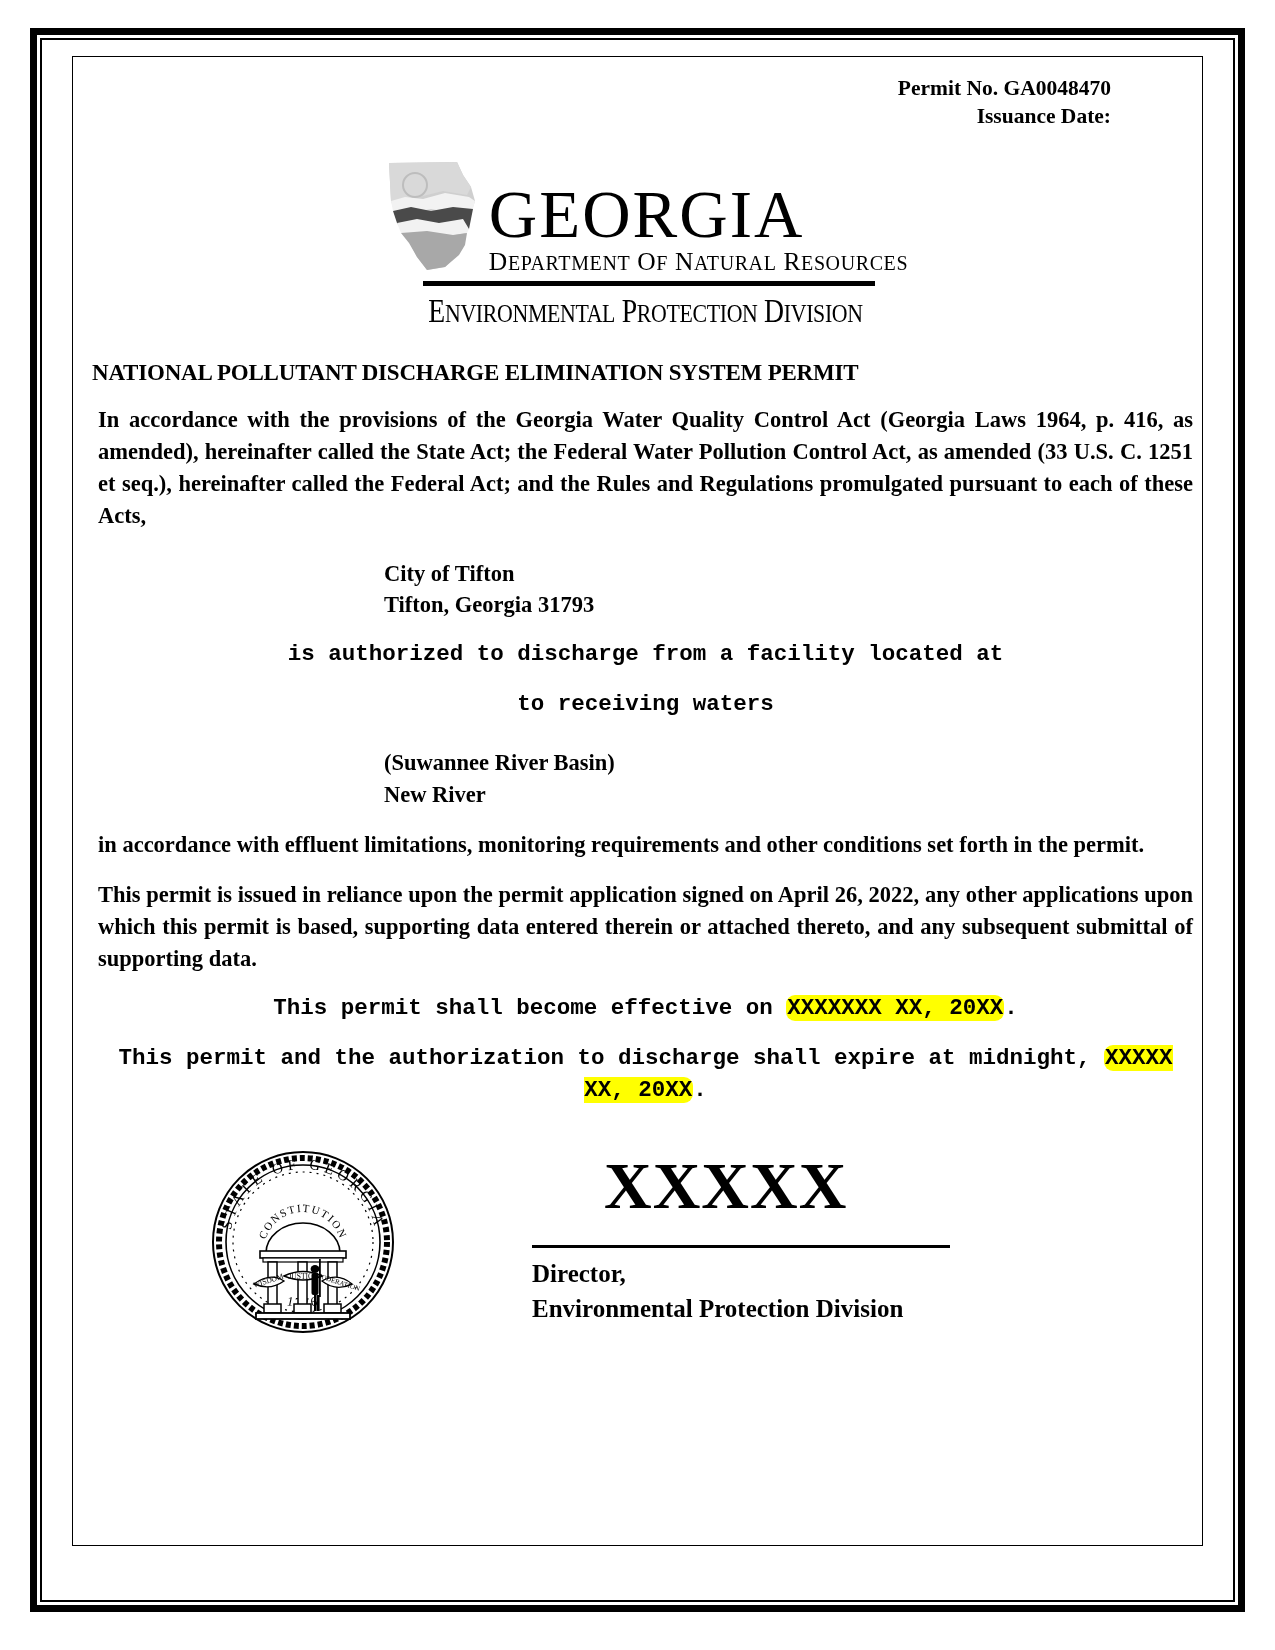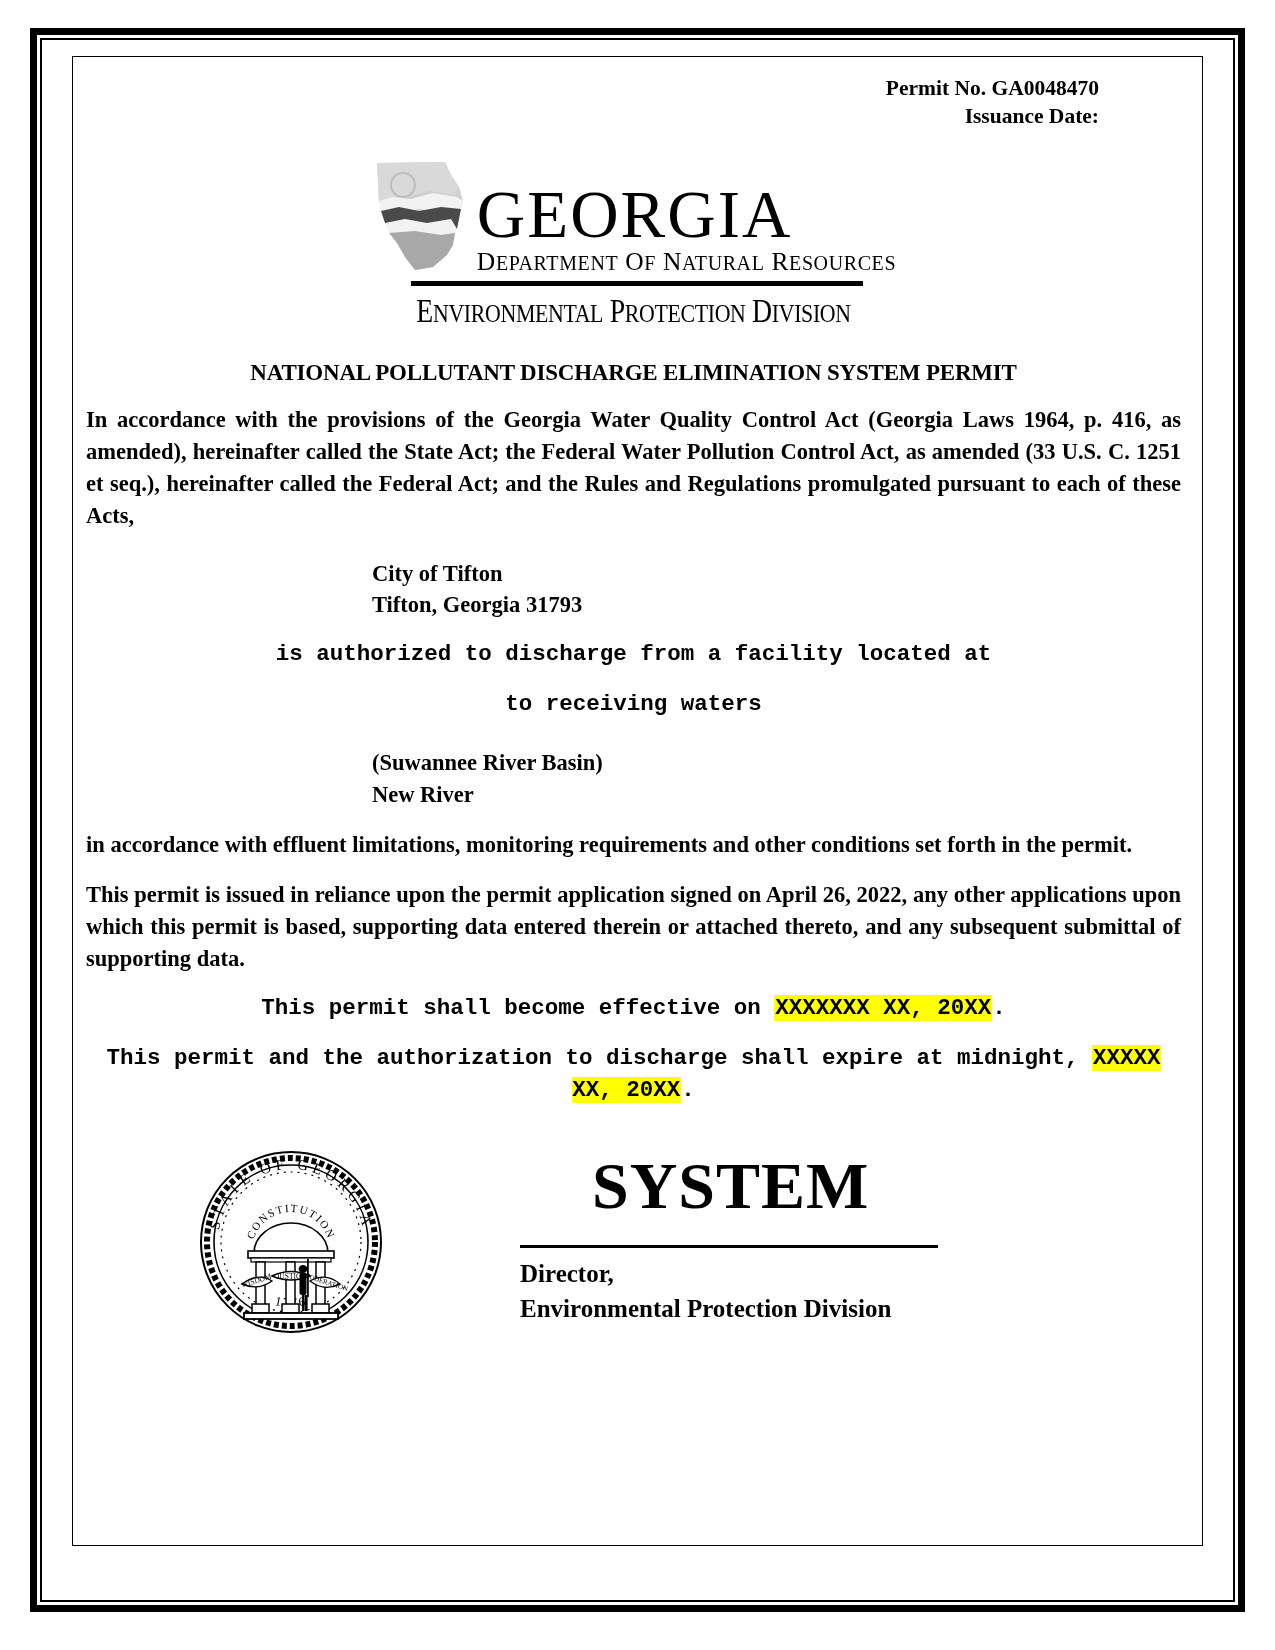--- a/index.html
+++ b/index.html
@@ -44,21 +44,21 @@
     position: absolute;
     left: 72px;
     top: 56px;
     right: 72px;
     bottom: 104px;
     border: 1px solid #000000;
   }
 
   .content {
     position: absolute;
-    left: 80px;
+    left: 92px;
     top: 62px;
     width: 1107px;
   }
 
   
   .permit-head {
     text-align: right;
     padding-right: 88px;
     padding-top: 12px;
     font-weight: bold;
@@ -116,21 +116,20 @@
     letter-spacing: -0.4px;
     transform: scaleX(0.84);
     transform-origin: center;
     white-space: nowrap;
   }
   .epd .cap { font-size: 33px; }
   .epd .sc  { font-size: 26px; }
 
   
   .doc-title {
-    text-align: center;
     font-weight: bold;
     font-size: 23px;
     margin-top: 30px;
     letter-spacing: -0.2px;
     white-space: nowrap;
   }
 
   
   .body-text {
     font-weight: bold;
@@ -145,20 +144,21 @@
     font-weight: bold;
     font-size: 22.5px;
     line-height: 1.42;
     margin-top: 26px;
     padding-left: 292px;
   }
   .block-indent div { white-space: nowrap; }
   .hl {
     background: #ffff00;
     padding: 0 1px;
+    border-radius: 9px;
   }
 
   
   .sig-area {
     position: relative;
     margin-top: 40px;
     height: 250px;
   }
   .seal {
     position: absolute;
@@ -311,21 +311,21 @@
         <g fill="#000">
           <ellipse cx="107" cy="122" rx="4.4" ry="4"></ellipse>
           <rect x="103.5" y="126" width="7" height="22" rx="2"></rect>
           <rect x="106" y="148" width="2.6" height="16"></rect>
           <rect x="109" y="148" width="2.6" height="16"></rect>
           <rect x="111" y="112" width="1.8" height="38"></rect>
         </g>
       </svg>
 
       <div class="sig-right">
-        <div class="draft">SYSTEM</div>
+        <div class="draft">XXXXX</div>
         <div class="sig-line"></div>
         <div class="sig-label">
           <div>Director,</div>
           <div>Environmental Protection Division</div>
         </div>
       </div>
 
     </div>
 
   </div>

